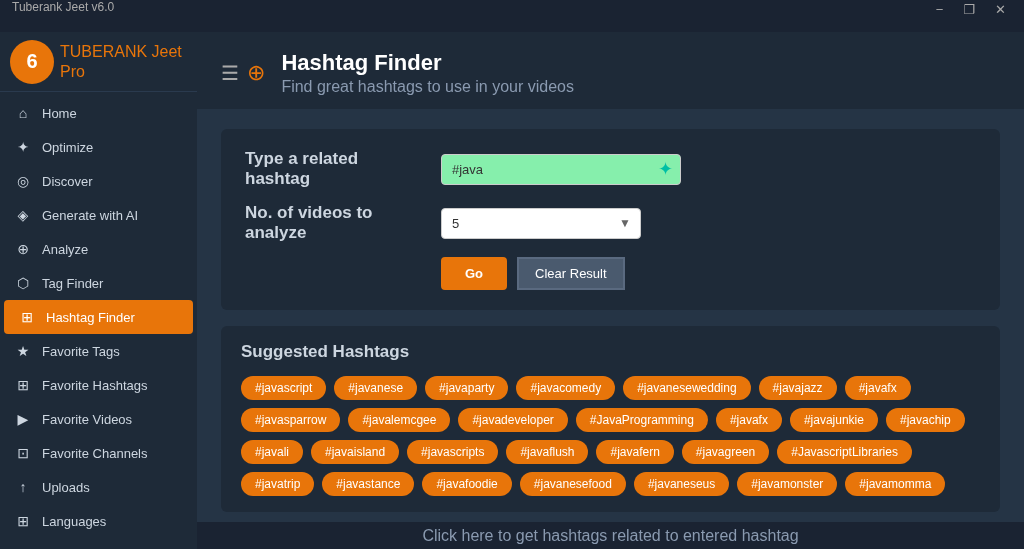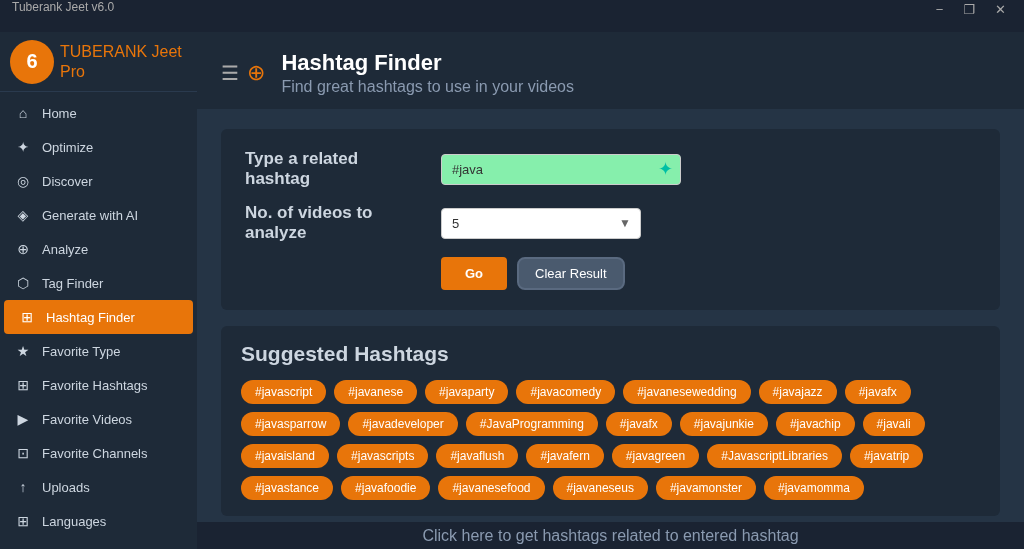--- a/index.html
+++ b/index.html
@@ -174,29 +174,29 @@
       border-radius: 4px;
       padding: 7px 22px;
       font-size: 13px;
       font-weight: bold;
       cursor: pointer;
     }
     .btn-clear {
       background: #4a5a6e;
       color: #fff;
       border: 2px solid #5a6a80;
-      border-radius: 8px;
+      border-radius: 0;
       padding: 7px 16px;
       font-size: 13px;
       cursor: pointer;
     }
 
     
     .section-title {
-      font-size: 21px;
+      font-size: 17px;
       font-weight: bold;
       color: #cdd6e0;
       margin-bottom: 14px;
     }
 
     .hashtags-container {
       background: #1e2a38;
       border-radius: 6px;
       padding: 16px 20px;
       margin-bottom: 12px;
@@ -294,21 +294,21 @@
         <div class="nav-item">
       <span class="nav-icon">⬡</span>
       <span>Tag Finder</span>
     </div>
         <div class="nav-item active">
       <span class="nav-icon">⊞</span>
       <span>Hashtag Finder</span>
     </div>
         <div class="nav-item">
       <span class="nav-icon">★</span>
-      <span>Favorite Type</span>
+      <span>Favorite Tags</span>
     </div>
         <div class="nav-item">
       <span class="nav-icon">⊞</span>
       <span>Favorite Hashtags</span>
     </div>
         <div class="nav-item">
       <span class="nav-icon">▶</span>
       <span>Favorite Videos</span>
     </div>
         <div class="nav-item">
@@ -373,20 +373,21 @@
         <div class="tags-wrap">
 
         <span class="tag-pill">#javascript</span>
             <span class="tag-pill">#javanese</span>
             <span class="tag-pill">#javaparty</span>
             <span class="tag-pill">#javacomedy</span>
             <span class="tag-pill">#javanesewedding</span>
             <span class="tag-pill">#javajazz</span>
             <span class="tag-pill">#javafx</span>
             <span class="tag-pill">#javasparrow</span>
+            <span class="tag-pill">#javalemcgee</span>
             <span class="tag-pill">#javadeveloper</span>
             <span class="tag-pill">#JavaProgramming</span>
             <span class="tag-pill">#javafx</span>
             <span class="tag-pill">#javajunkie</span>
             <span class="tag-pill">#javachip</span>
             <span class="tag-pill">#javali</span>
             <span class="tag-pill">#javaisland</span>
             <span class="tag-pill">#javascripts</span>
             <span class="tag-pill">#javaflush</span>
             <span class="tag-pill">#javafern</span>

